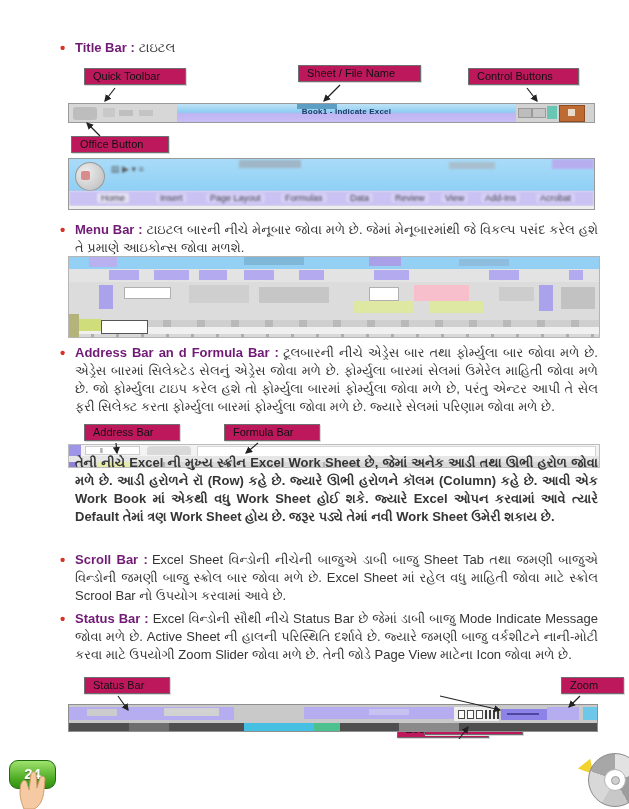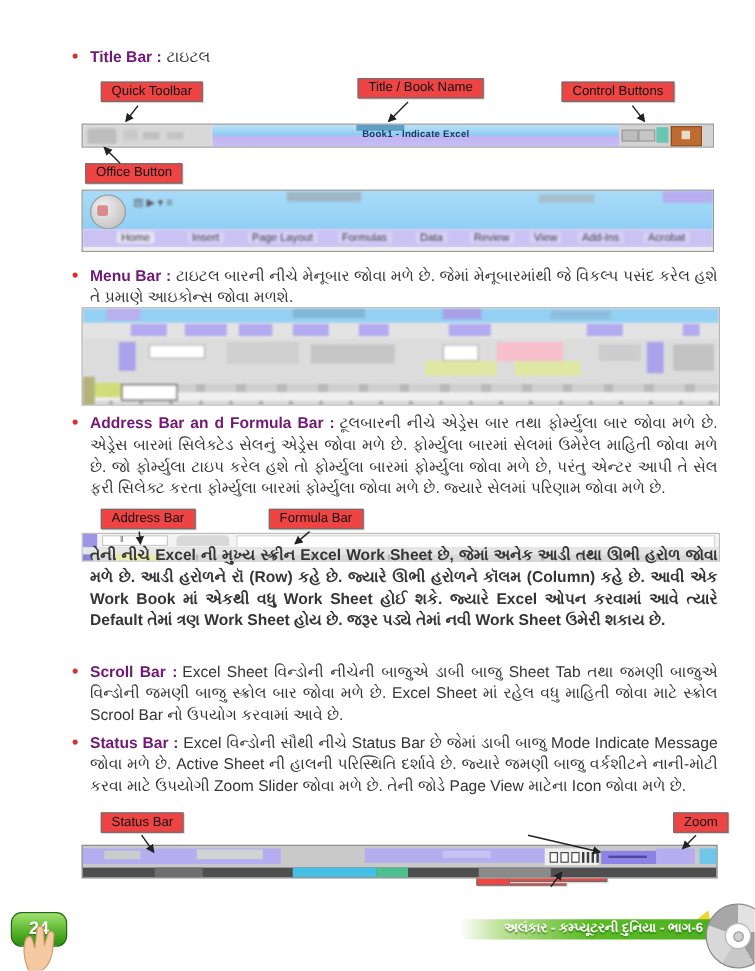--- a/index.html
+++ b/index.html
@@ -8,21 +8,21 @@
 
   
   .sec{position:absolute;left:58px;width:540px;padding-left:17px;box-sizing:border-box;
        font-size:13px;line-height:18px;color:#353535;text-align:justify;margin:0;}
   .sec::before{content:"\2022";position:absolute;left:2px;top:0;color:#d63226;font-size:15px;font-weight:bold;}
   .sec .hd{color:#701a75;font-weight:bold;margin-right:4px;}
   .para{position:absolute;left:75px;width:523px;font-size:13px;line-height:18px;
         color:#353535;text-align:justify;margin:0;}
 
   
-  .callout{position:absolute;background:#ef4444;border:1px solid #6e6e6e;padding:1px 8px 2px 8px;
+  .callout{position:absolute;background:#be185d;border:1px solid #6e6e6e;padding:1px 25px 2px 8px;
            font-size:11px;color:#111;white-space:nowrap;box-shadow:1px 1px 0 #d8d8d8;}
 
   
   .arrows{position:absolute;left:0;top:0;pointer-events:none;}
 
   
   .shot{position:absolute;border:1px solid #9a9a9a;background:#e9e9e9;box-sizing:border-box;overflow:hidden;}
   .b{position:absolute;}
 
   
@@ -69,21 +69,21 @@
       transform:rotate(-12deg);}
 </style>
 </head>
 <body>
 
 <div class="page">
 
   <p class="sec" style="top:39px;"><b class="hd">Title Bar :</b><span>ટાઇટલ</span></p>
 
   <div class="callout" style="left:84px;top:68px;">Quick Toolbar</div>
-  <div class="callout" style="left:298px;top:65px;">Title / Book Name</div>
+  <div class="callout" style="left:298px;top:65px;">Sheet / File Name</div>
   <div class="callout" style="left:468px;top:68px;">Control Buttons</div>
   <div class="callout" style="left:71px;top:136px;">Office Button</div>
 
   <div class="shot" style="left:68px;top:103px;width:527px;height:20px;">
     <div class="b tb-left">
       <div class="b" style="left:4px;top:3px;width:24px;height:13px;background:#bdbdbd;border-radius:3px;"></div>
       <div class="b" style="left:34px;top:4px;width:12px;height:9px;background:#c9c9c9;"></div>
       <div class="b" style="left:50px;top:6px;width:14px;height:6px;background:#bfbfbf;"></div>
       <div class="b" style="left:70px;top:6px;width:14px;height:6px;background:#c4c4c4;"></div>
     </div>
@@ -238,16 +238,15 @@
     <line x1="440" y1="696" x2="500" y2="710" stroke="#222" stroke-width="1.2" marker-end="url(#ah)"></line>
     <line x1="580" y1="696" x2="569" y2="707" stroke="#222" stroke-width="1.2" marker-end="url(#ah)"></line>
     <line x1="459" y1="739" x2="468" y2="727" stroke="#222" stroke-width="1.2" marker-end="url(#ah)"></line>
   </svg>
 
   <div class="pagebtn"><span>24</span></div>
   <svg style="position:absolute;left:4px;top:770px;" width="56" height="39" viewBox="0 0 56 39">
     <path d="M20,39 C16,30 15,22 17,14 C18,10 22,9 23,13 L25,20 L27,4 C27.5,1 31.5,1 32,4 L33,18 L36,8 C37,5 41,6 41,9 L40,20 C39,30 36,36 30,39 Z" fill="#f5c9a2" stroke="#cf9c6b" stroke-width="1"></path>
   </svg>
   <div class="spark"></div>
-  <div class="footbar"><span>અલંકાર - કમ્પ્યૂટરની દુનિયા - ભાગ-6</span></div>
   <div class="cd"></div>
 
 </div>
 
 </body></html>

